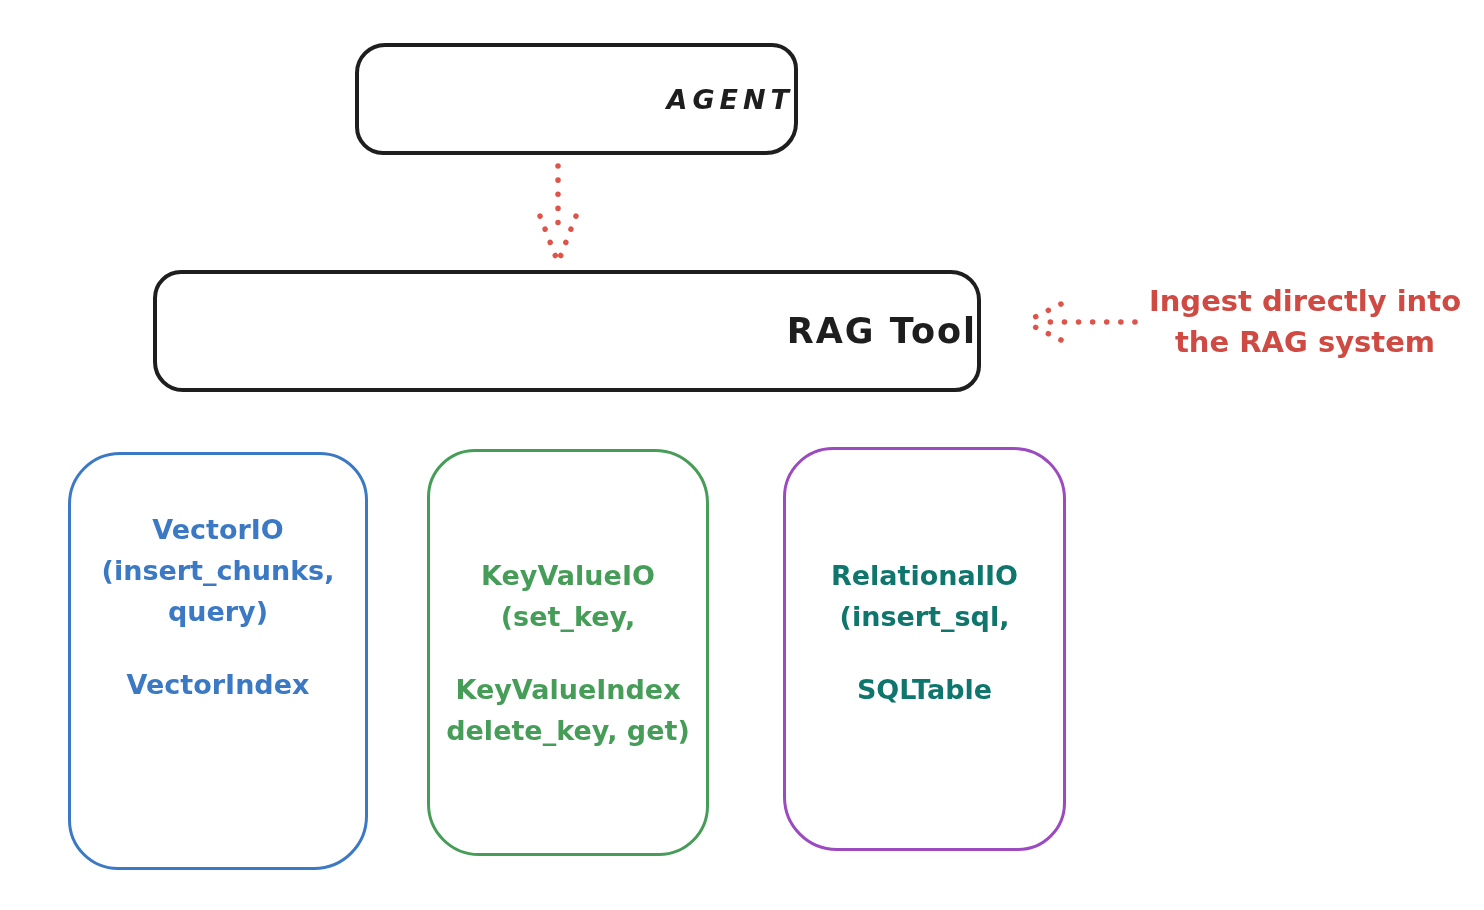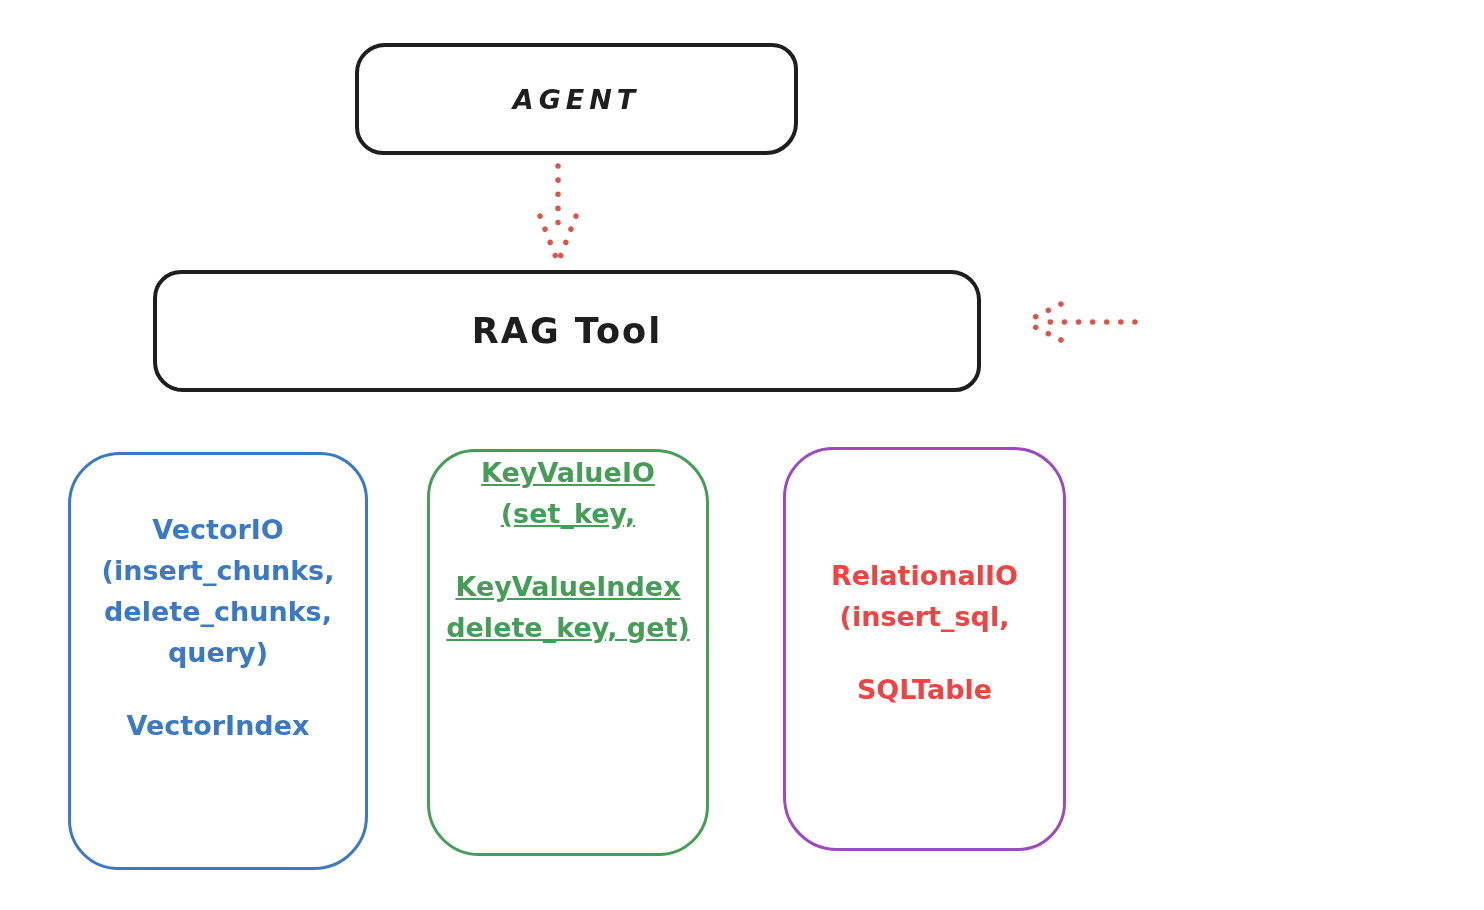--- a/index.html
+++ b/index.html
@@ -10,21 +10,21 @@
     background: #ffffff;
     overflow: hidden;
     font-family: "DejaVu Sans", sans-serif;
   }
   .sketch-box {
     position: absolute;
     box-sizing: border-box;
     background: #ffffff;
     display: flex;
     align-items: center;
-    justify-content: center;
+    justify-content: flex-end;
   }
   .black-box {
     border: 4px solid #1e1e1e;
   }
   .agent-box {
     left: 355px; top: 43px; width: 443px; height: 112px;
     border-radius: 30px 26px 32px 28px;
   }
   .agent-label {
     font-size: 27px; font-weight: bold; font-style: italic;
@@ -48,25 +48,25 @@
   .vector-box {
     left: 68px; top: 452px; width: 300px; height: 418px;
     border-color: #3b79c4; color: #3b79c4;
     border-radius: 52px 48px 54px 50px;
     padding-top: 54px;
   }
   .keyvalue-box {
     left: 427px; top: 449px; width: 282px; height: 407px;
     border-color: #469d58; color: #469d58;
     border-radius: 48px 54px 50px 52px;
-    text-decoration: underline;
+    padding-top: 103px;
   }
   .relational-box {
     left: 783px; top: 447px; width: 283px; height: 404px;
-    border-color: #9b4ac0; color: #ef4444;
+    border-color: #9b4ac0; color: #0f766e;
     border-radius: 50px 52px 48px 54px;
     padding-top: 105px;
   }
   .store-line {
     font-size: 27px;
     line-height: 41px;
     white-space: nowrap;
   }
   .index-label {
     margin-top: 32px;
@@ -109,25 +109,28 @@
   <div class="sketch-box black-box rag-box">
     <span class="rag-label">RAG Tool</span>
   </div>
 
   <svg class="arrow-svg" style="left:1013px; top:294px;" width="130" height="56" viewBox="0 0 130 56" aria-hidden="true">
     <path d="M122 28 L28 28"></path>
     <path d="M48 10 L12 28"></path>
     <path d="M48 46 L12 28"></path>
   </svg>
 
+  <div class="annotation">
+    <div>Ingest directly into</div>
+    <div>the RAG system</div>
+  </div>
 
   <div class="sketch-box store-box vector-box">
     <div class="store-line">VectorIO</div>
     <div class="store-line">(insert_chunks,</div>
-    <div class="store-line">delete_chunks,</div>
     <div class="store-line">query)</div>
     <div class="store-line index-label">VectorIndex</div>
   </div>
 
   <div class="sketch-box store-box keyvalue-box">
     <div class="store-line">KeyValueIO</div>
     <div class="store-line">(set_key,</div>
     <div class="store-line index-label">KeyValueIndex</div>
     <div class="store-line">delete_key, get)</div>
   </div>

